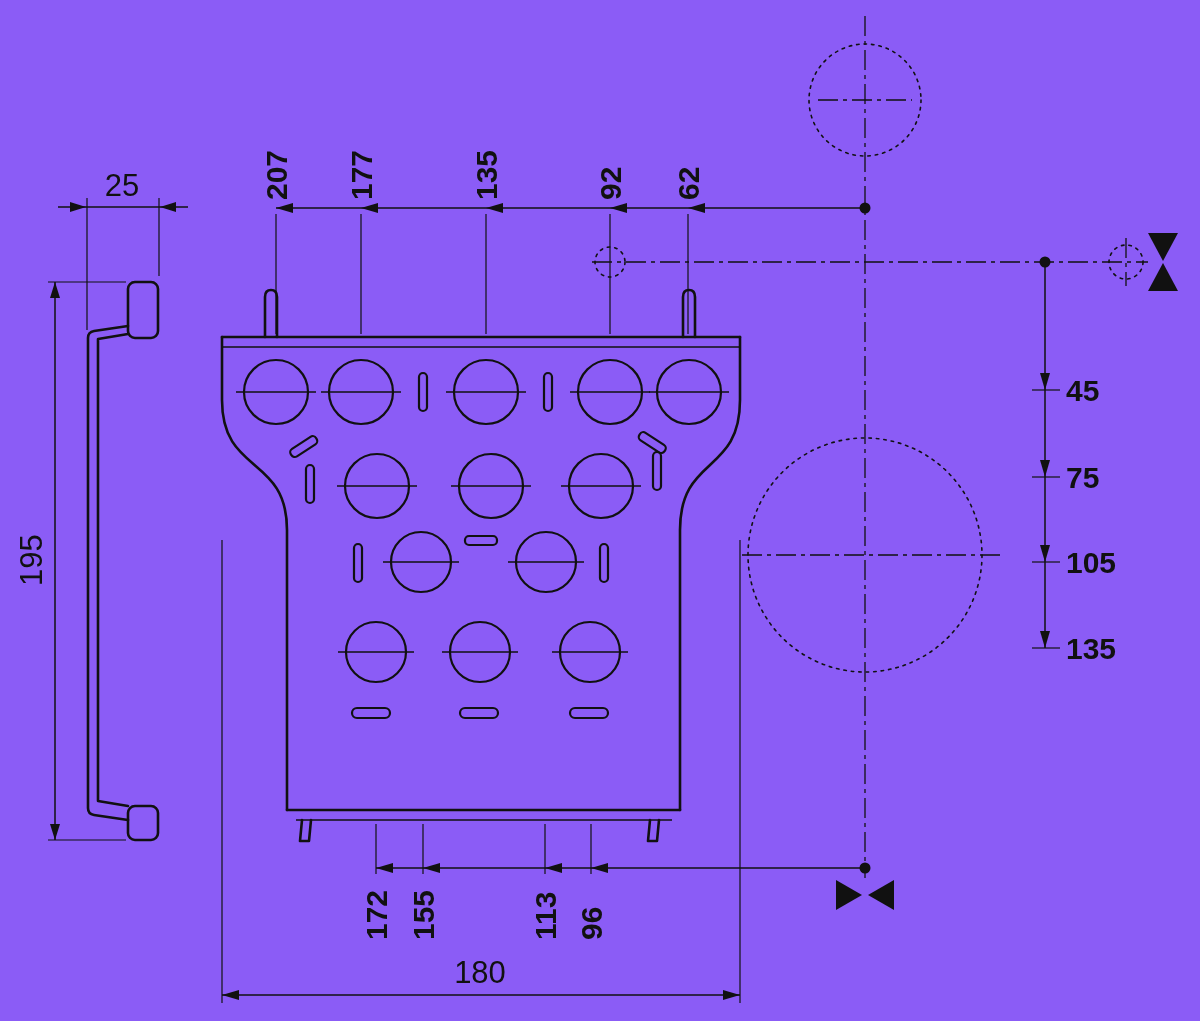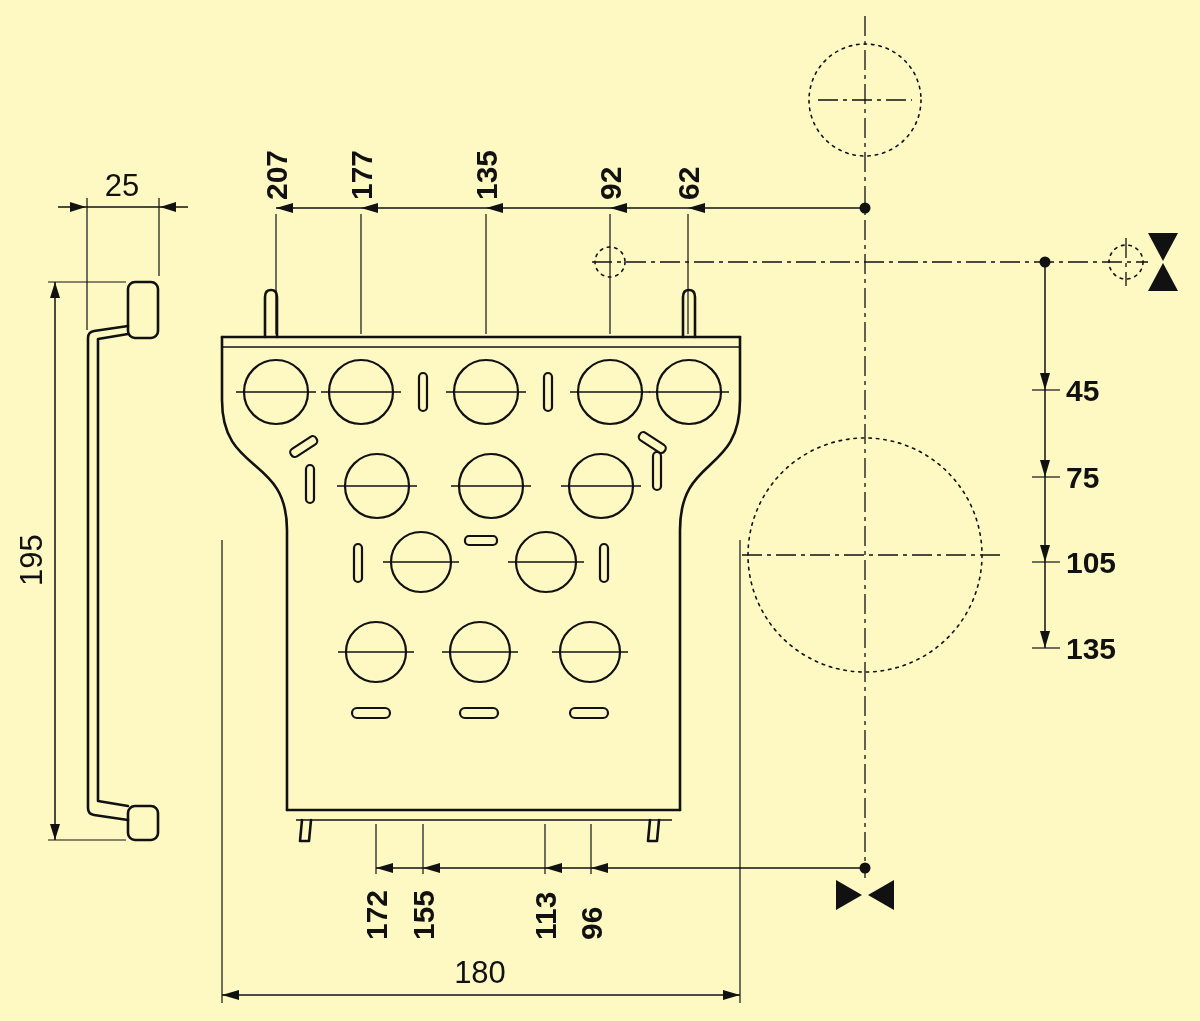--- a/index.html
+++ b/index.html
@@ -1,16 +1,16 @@
 <!DOCTYPE html>
 <html><head>
 <meta charset="utf-8">
 <style>
   html,body{margin:0;padding:0;background:#ffffff;}
-  .stage{position:relative;width:1200px;height:1021px;background:#fef9c3;overflow:hidden;
+  .stage{position:relative;width:1200px;height:1021px;background:#8b5cf6;overflow:hidden;
          font-family:"Liberation Sans", sans-serif;}
   svg{position:absolute;left:0;top:0;}
   svg text{fill:#111111;}
   .dim-bold{font-size:30px;font-weight:700;}
   .dim-reg{font-size:31px;font-weight:400;}
   .part{stroke:#111111;stroke-width:2.6;fill:none;stroke-linecap:round;stroke-linejoin:round;}
   .hole{stroke:#111111;stroke-width:2.2;fill:none;}
   .thin{stroke:#111111;stroke-width:1.5;fill:none;}
   .ext{stroke:#111111;stroke-width:1.2;fill:none;}
   .cline{stroke:#111111;stroke-width:1.3;fill:none;stroke-dasharray:20 5 4 5;}

